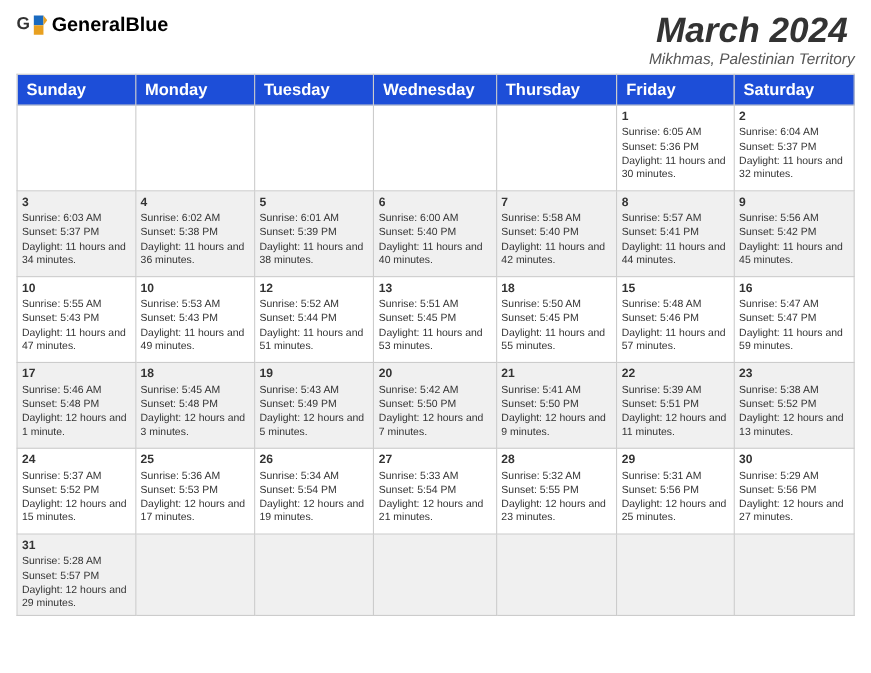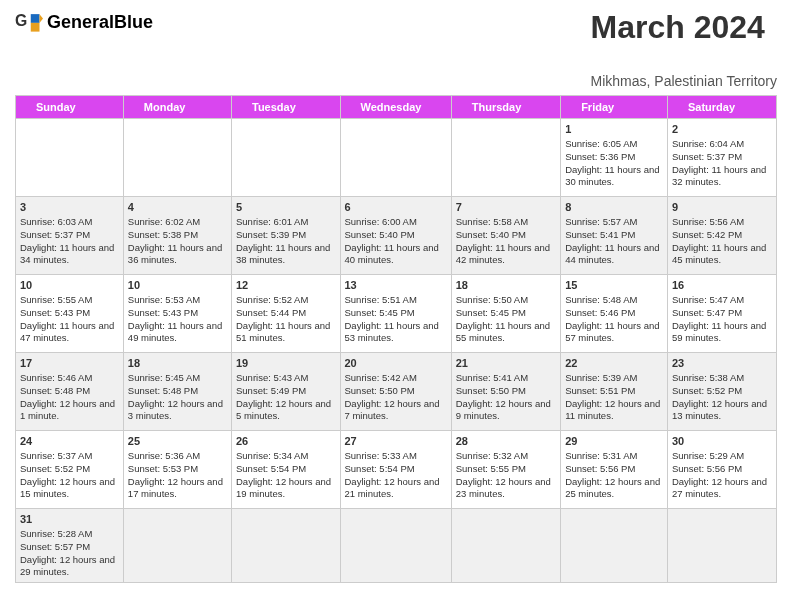--- a/index.html
+++ b/index.html
@@ -26,44 +26,44 @@
       font-weight: bold;
       color: #333;
       line-height: 1;
     }
     .logo-text span { color: #000000; }
     .logo-icon {
       width: 28px;
       height: 24px;
     }
     .title-block {
-      text-align: left;
+      text-align: center;
+      font-style: italic;
     }
     .main-title {
       font-size: 32px;
       font-weight: bold;
       color: #333;
       line-height: 1.1;
     }
     .subtitle {
       font-size: 14px;
       color: #555;
-      margin-top: 28px;
     }
     table {
       width: 100%;
       border-collapse: collapse;
       font-size: 10px;
     }
     thead tr th {
-      background: #d946ef;
+      background: #1d4ed8;
       color: #fff;
       text-align: left;
-      padding: 5px 20px;
-      font-size: 11px;
+      padding: 5px 8px;
+      font-size: 15px;
       font-weight: bold;
       border: 1px solid #ccc;
     }
     tbody tr td {
       border: 1px solid #ccc;
       vertical-align: top;
       padding: 3px 4px;
       height: 78px;
       width: 113px;
       color: #333;

